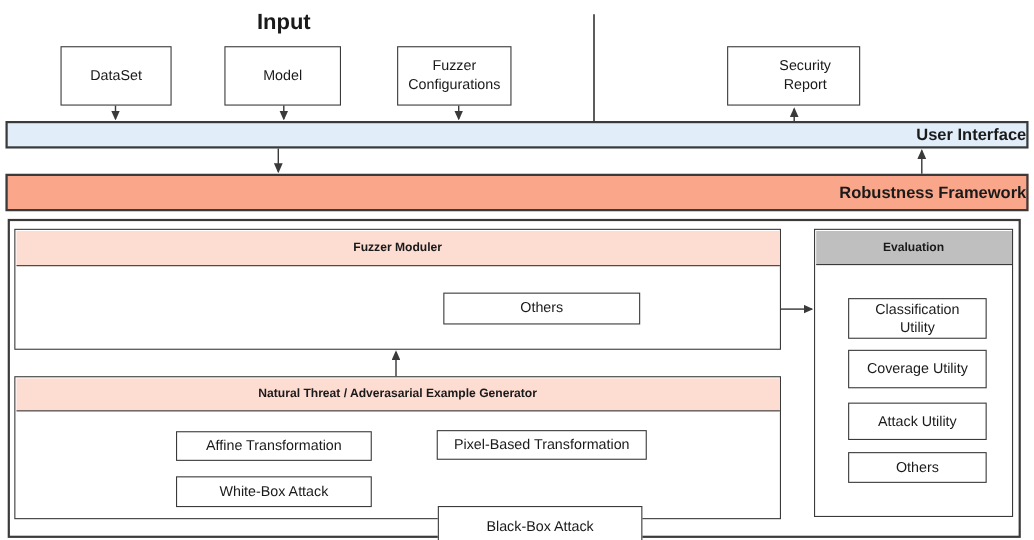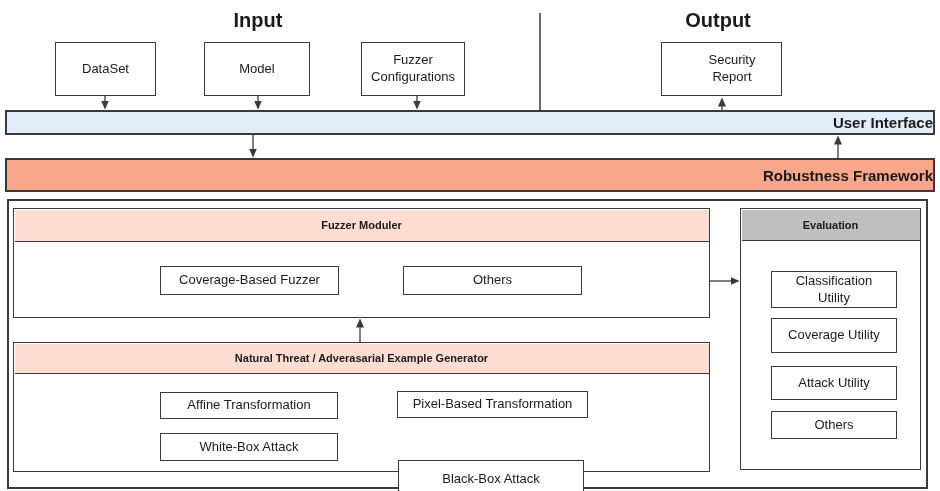--- a/index.html
+++ b/index.html
@@ -42,21 +42,20 @@
   .wrap70{display:inline-block;max-width:70px;}
   .wrap95{display:inline-block;max-width:96px;}
   svg.connectors{position:absolute;left:0;top:0;width:940px;height:491px;pointer-events:none;}
 </style>
 </head>
 <body>
 
 <div class="canvas">
 
   <div class="abs col-title" style="left:158px;top:6px;width:200px;">Input</div>
-  <div class="abs col-title" style="left:618px;top:6px;width:200px;">Output</div>
 
   <div class="abs node" style="left:204px;top:42px;width:106px;height:54px;">
     <span>Model</span>
   </div>
   <div class="abs node" style="left:55px;top:42px;width:101px;height:54px;">
     <span>DataSet</span>
   </div>
   <div class="abs node" style="left:361px;top:42px;width:104px;height:54px;">
     <span class="wrap95">Fuzzer Configurations</span>
   </div>
@@ -69,23 +68,20 @@
   </div>
   <div class="abs bar rf" style="left:5px;top:158px;width:930px;height:34px;">
     <span>Robustness Framework</span>
   </div>
 
   <div class="abs outer" style="left:7px;top:199px;width:921px;height:290px;"></div>
 
   <div class="abs section" style="left:13px;top:208px;width:697px;height:110px;"></div>
   <div class="abs section-header pink" style="left:14.5px;top:209.5px;width:694px;height:32px;">
     <span>Fuzzer Moduler</span>
-  </div>
-  <div class="abs node" style="left:160px;top:266px;width:179px;height:29px;">
-    <span>Coverage-Based Fuzzer</span>
   </div>
   <div class="abs node" style="left:403px;top:266px;width:179px;height:29px;">
     <span>Others</span>
   </div>
 
   <div class="abs section" style="left:13px;top:342px;width:697px;height:130px;"></div>
   <div class="abs section-header pink" style="left:14.5px;top:343.5px;width:694px;height:30px;">
     <span>Natural Threat / Adverasarial Example Generator</span>
   </div>
   <div class="abs node" style="left:160px;top:392px;width:178px;height:27px;">

